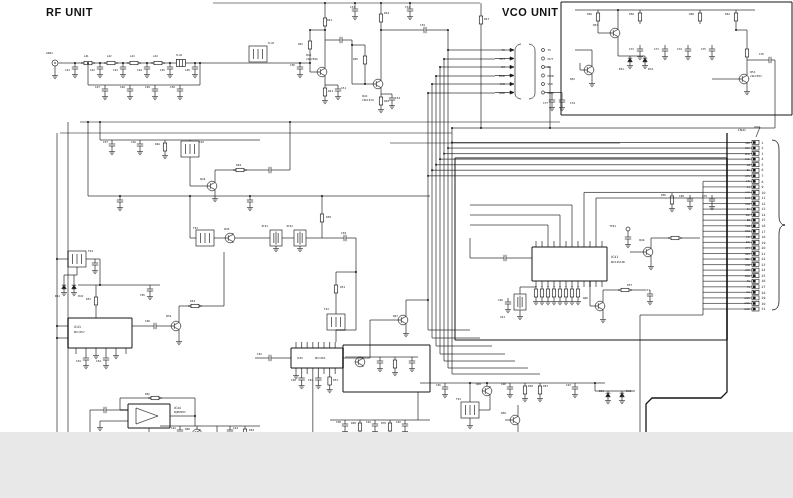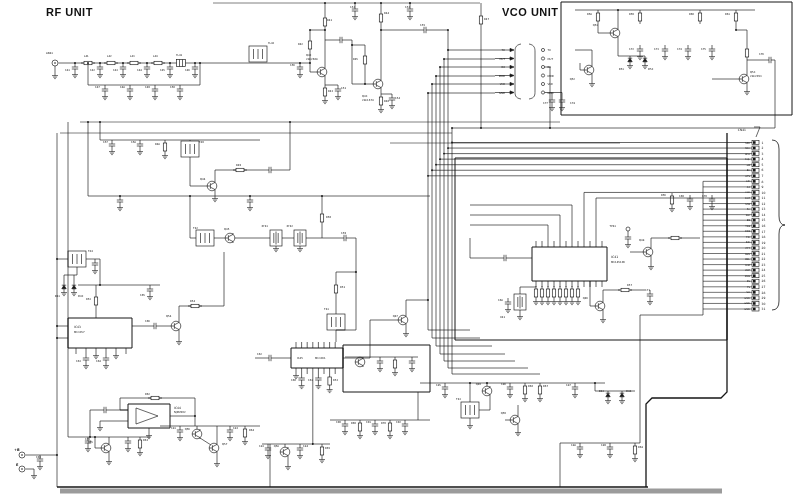--- a/index.html
+++ b/index.html
@@ -1,16 +1,16 @@
 <!DOCTYPE html>
 <html><head>
 <meta charset="utf-8">
 <style>
   html,body{margin:0;padding:0;background:#e8e8e8}
-  .stage{position:relative;width:793px;height:498px;background:#8b5cf6;overflow:hidden;
+  .stage{position:relative;width:793px;height:432px;background:#8b5cf6;overflow:hidden;
          font-family:"Liberation Sans",sans-serif}
   svg{position:absolute;left:0;top:0}
   svg text{font-family:"DejaVu Sans",sans-serif;fill:#101010}
   .title{font-weight:bold;letter-spacing:.5px;font-family:"Liberation Sans",sans-serif}
   path,line,rect.sym,circle.sym{vector-effect:non-scaling-stroke}
 </style>
 </head>
 <body>
 
 <div class="stage">

